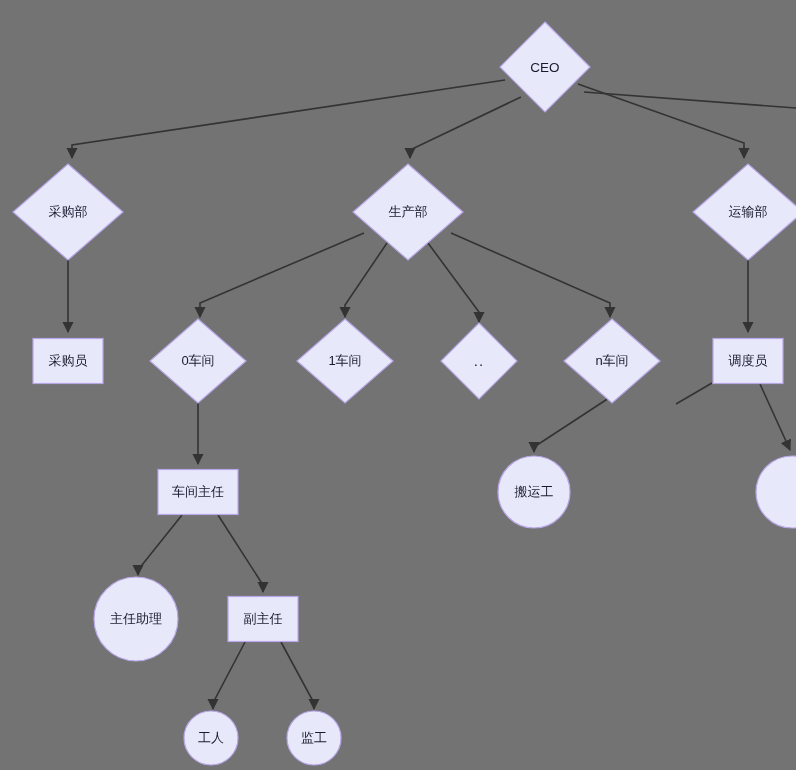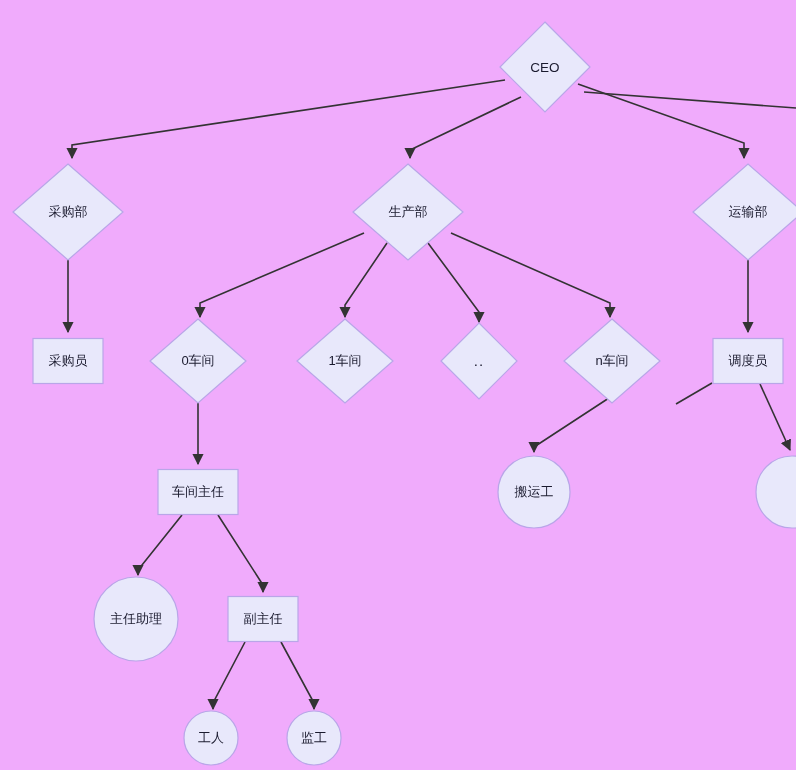--- a/index.html
+++ b/index.html
@@ -8,21 +8,21 @@
     background: #ffffff;
   }
   body {
     font-family: "Liberation Sans", "DejaVu Sans", sans-serif;
   }
   #diagram-root {
     position: relative;
     width: 796px;
     height: 770px;
     overflow: hidden;
-    background: #f0abfc;
+    background: #737373;
     text-align: right;
   }
   #graph-svg {
     position: absolute;
     top: 0;
     left: 0;
     width: 796px;
     height: 770px;
     display: block;
   }

